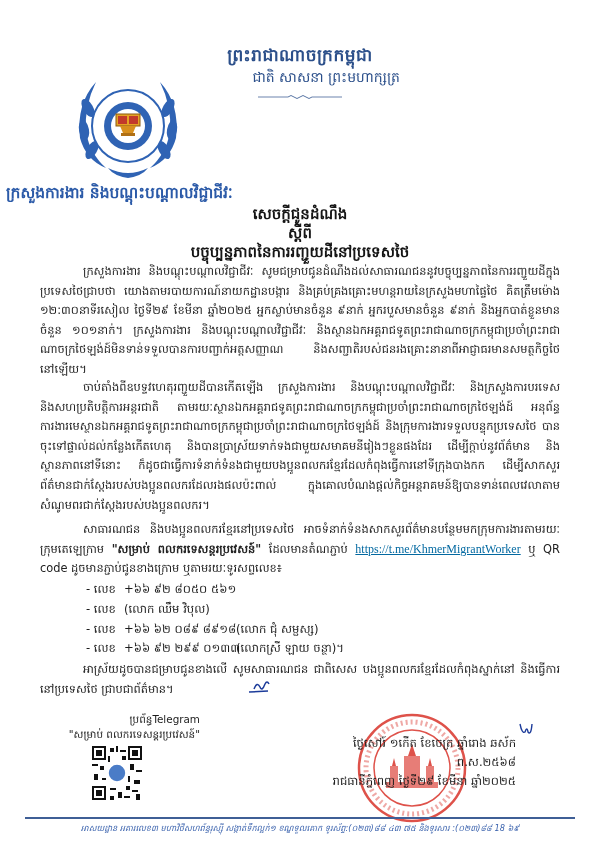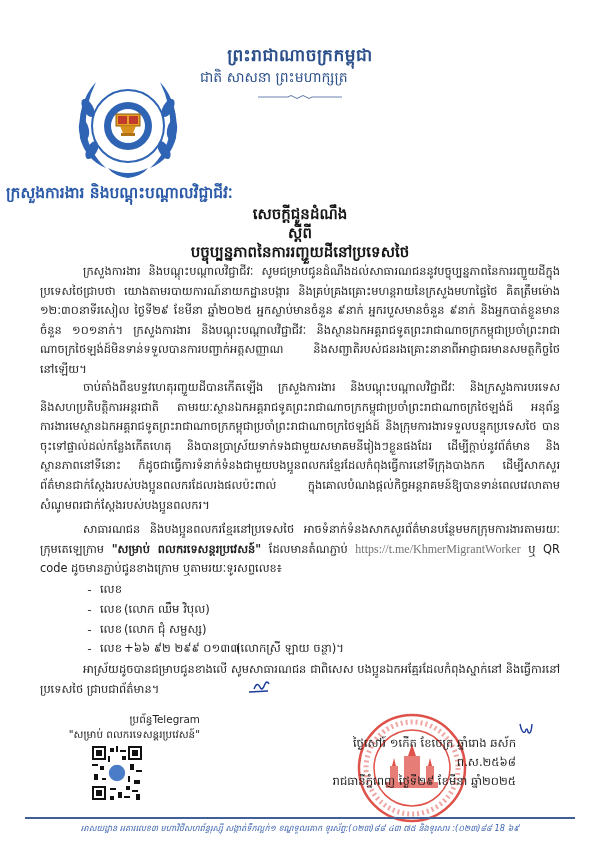--- a/index.html
+++ b/index.html
@@ -1,32 +1,32 @@
 <!DOCTYPE html>
 <html><head>
 <meta charset="utf-8">
 <style>
   html, body { margin: 0; padding: 0; background: #ffffff; }
   body { width: 600px; height: 849px; position: relative; overflow: hidden;
          font-family: "DejaVu Sans", sans-serif; color: #1c1c1c; }
   .abs { position: absolute; }
   .kingdom { left: 200px; top: 44px; width: 200px; text-align: center; color: #2b4f8a;
              font-weight: bold; font-size: 17px; letter-spacing: 0.5px; }
-  .motto { left: 200px; top: 68px; width: 200px; text-align: left; color: #2b4f8a; font-size: 14px; }
+  .motto { left: 200px; top: 68px; width: 200px; text-align: right; color: #2b4f8a; font-size: 14px; }
   .ornament { left: 258px; top: 94px; width: 84px; height: 6px; }
   .logo { left: 68px; top: 68px; width: 120px; height: 118px; }
   .ministry { left: 6px; top: 183px; color: #2b5aa8; font-weight: bold; font-size: 15.5px; }
   .title { left: 100px; width: 400px; text-align: center; font-weight: bold; font-size: 15px; color: #151515; }
   .body { left: 40px; width: 520px; font-size: 11.4px; line-height: 19.6px; color: #222; }
   .body p { margin: 0; text-align: justify; text-align-last: left; }
   .indent { text-indent: 43px; }
-  .link { color: #737373; font-family: "Liberation Serif", serif; font-size: 12px; }
+  .link { color: #0369a1; text-decoration: underline; font-family: "Liberation Serif", serif; font-size: 12px; }
   .phones { left: 86px; top: 580px; font-size: 11.6px; line-height: 19.8px; }
   .phone-row { display: flex; white-space: nowrap; }
-  .phone-row .lbl { width: 38px; font-family: Liberation Mono, monospace; }
+  .phone-row .lbl { width: 38px; }
   .phone-row .num { width: 112px; }
   .date-block { left: 296px; top: 701px; width: 220px; text-align: right; font-size: 11.6px; line-height: 19px; margin-top: 33px; }
   .stamp { left: 356px; top: 712px; width: 112px; height: 112px; opacity: 0.85; }
   .qr-caption { left: 40px; top: 712px; width: 160px; text-align: right; font-size: 10.4px; line-height: 15px; }
   .qr { left: 92px; top: 746px; width: 50px; height: 54px; }
   .footer-line { left: 25px; top: 817px; width: 550px; height: 2px; background: #3f5f96; }
   .footer-text { left: 25px; top: 823px; width: 550px; text-align: center; color: #3a62ad;
                  font-style: italic; font-size: 8.2px; }
   .sig { position: absolute; }
 </style>
@@ -75,39 +75,41 @@
 <div class="abs body" style="top:378px;">
   <p class="indent">ចាប់តាំងពីឧបទ្ទវហេតុរញ្ជួយដីបានកើតឡើង ក្រសួងការងារ និងបណ្តុះបណ្តាលវិជ្ជាជីវៈ និងក្រសួងការបរទេស និងសហប្រតិបត្តិការអន្តរជាតិ តាមរយៈស្ថានឯកអគ្គរាជទូតព្រះរាជាណាចក្រកម្ពុជាប្រចាំព្រះរាជាណាចក្រថៃឡង់ដ៍ អនុព័ន្ធការងារមេស្ថានឯកអគ្គរាជទូតព្រះរាជាណាចក្រកម្ពុជាប្រចាំព្រះរាជាណាចក្រថៃឡង់ដ៍ និងក្រុមការងារទទួលបន្ទុកប្រទេសថៃ បានចុះទៅផ្ទាល់ដល់កន្លែងកើតហេតុ និងបានប្រាស្រ័យទាក់ទងជាមួយសមាគមនីរៀងៗខ្លួនផងដែរ ដើម្បីក្តាប់នូវព័ត៌មាន និងស្ថានភាពនៅទីនោះ ក៏ដូចជាធ្វើការទំនាក់ទំនងជាមួយបងប្អូនពលករខ្មែរដែលកំពុងធ្វើការនៅទីក្រុងបាងកក ដើម្បីសាកសួរព័ត៌មានជាក់ស្តែងរបស់បងប្អូនពលករដែលរងផលប៉ះពាល់ ក្នុងគោលបំណងផ្តល់កិច្ចអន្តរាគមន៍ឱ្យបានទាន់ពេលវេលាតាមសំណូមពរជាក់ស្តែងរបស់បងប្អូនពលករ។</p>
 </div>
 <div class="abs body" style="top:520px;">
   <p class="indent"><span>សាធារណជន និងបងប្អូនពលករខ្មែរនៅប្រទេសថៃ អាចទំនាក់ទំនងសាកសួរព័ត៌មានបន្ថែមមកក្រុមការងារតាមរយៈក្រុមតេឡេក្រាម </span><b>"សម្រាប់ ពលករទេសន្តរប្រវេសន៍"</b><span> ដែលមានតំណភ្ជាប់ </span><a class="link">https://t.me/KhmerMigrantWorker</a><span> ឬ QR code ដូចមានភ្ជាប់ជូនខាងក្រោម ឬតាមរយៈទូរសព្ទលេខ៖</span></p>
 </div>
 
 <div class="abs phones">
   <div class="phone-row">
     <span class="lbl">- លេខ</span>
+    <span class="num">+៦៦ ៩២ ៨០៥០ ៥៦១</span>
     <span></span>
   </div>
   <div class="phone-row">
     <span class="lbl">- លេខ</span>
     <span>(លោក ឈឹម វិបុល)</span>
   </div>
   <div class="phone-row">
     <span class="lbl">- លេខ</span>
+    <span class="num">+៦៦ ៦២ ០៨៩ ៨៩១៨</span>
     <span>(លោក ជុំ សម្ផស្ស)</span>
   </div>
   <div class="phone-row">
     <span class="lbl">- លេខ</span>
     <span class="num">+៦៦ ៩២ ២៩៩ ០១៣៣</span>
     <span>(លោកស្រី ឡាយ ចន្ថា)។</span>
   </div>
 </div>
 
 <div class="abs body" style="top:660px;">
-  <p class="indent">អាស្រ័យដូចបានជម្រាបជូនខាងលើ សូមសាធារណជន ជាពិសេស បងប្អូនឯកអគ្មែរដែលកំពុងស្នាក់នៅ និងធ្វើការនៅប្រទេសថៃ ជ្រាបជាព័ត៌មាន។</p>
+  <p class="indent">អាស្រ័យដូចបានជម្រាបជូនខាងលើ សូមសាធារណជន ជាពិសេស បងប្អូនពលករខ្មែរដែលកំពុងស្នាក់នៅ និងធ្វើការនៅប្រទេសថៃ ជ្រាបជាព័ត៌មាន។</p>
 </div>
 <svg class="sig" style="left:248px; top:680px; width:24px; height:14px;" viewBox="0 0 24 14">
   <path d="M1 12 L20 11 M6 9 q3 -8 6 -2 q2 5 5 -3 q2 -4 4 0" stroke="#1c3b9a" stroke-width="1.5" fill="none"></path>
 </svg>
 
 <svg class="abs stamp" viewBox="0 0 112 112">
   <circle cx="56" cy="56" r="53" fill="none" stroke="#d9342b" stroke-width="2.5"></circle>
   <circle cx="56" cy="56" r="38" fill="none" stroke="#d9342b" stroke-width="1.5"></circle>
   <path d="M30 70 h52 v6 h-52 z M34 70 v-16 h8 v16 M48 70 v-26 h16 v26 M70 70 v-16 h8 v16" fill="#d9342b" opacity="0.75"></path>
   <path d="M52 44 l4 -12 l4 12 z M36 54 l2 -8 l2 8 z M72 54 l2 -8 l2 8 z" fill="#d9342b"></path>

